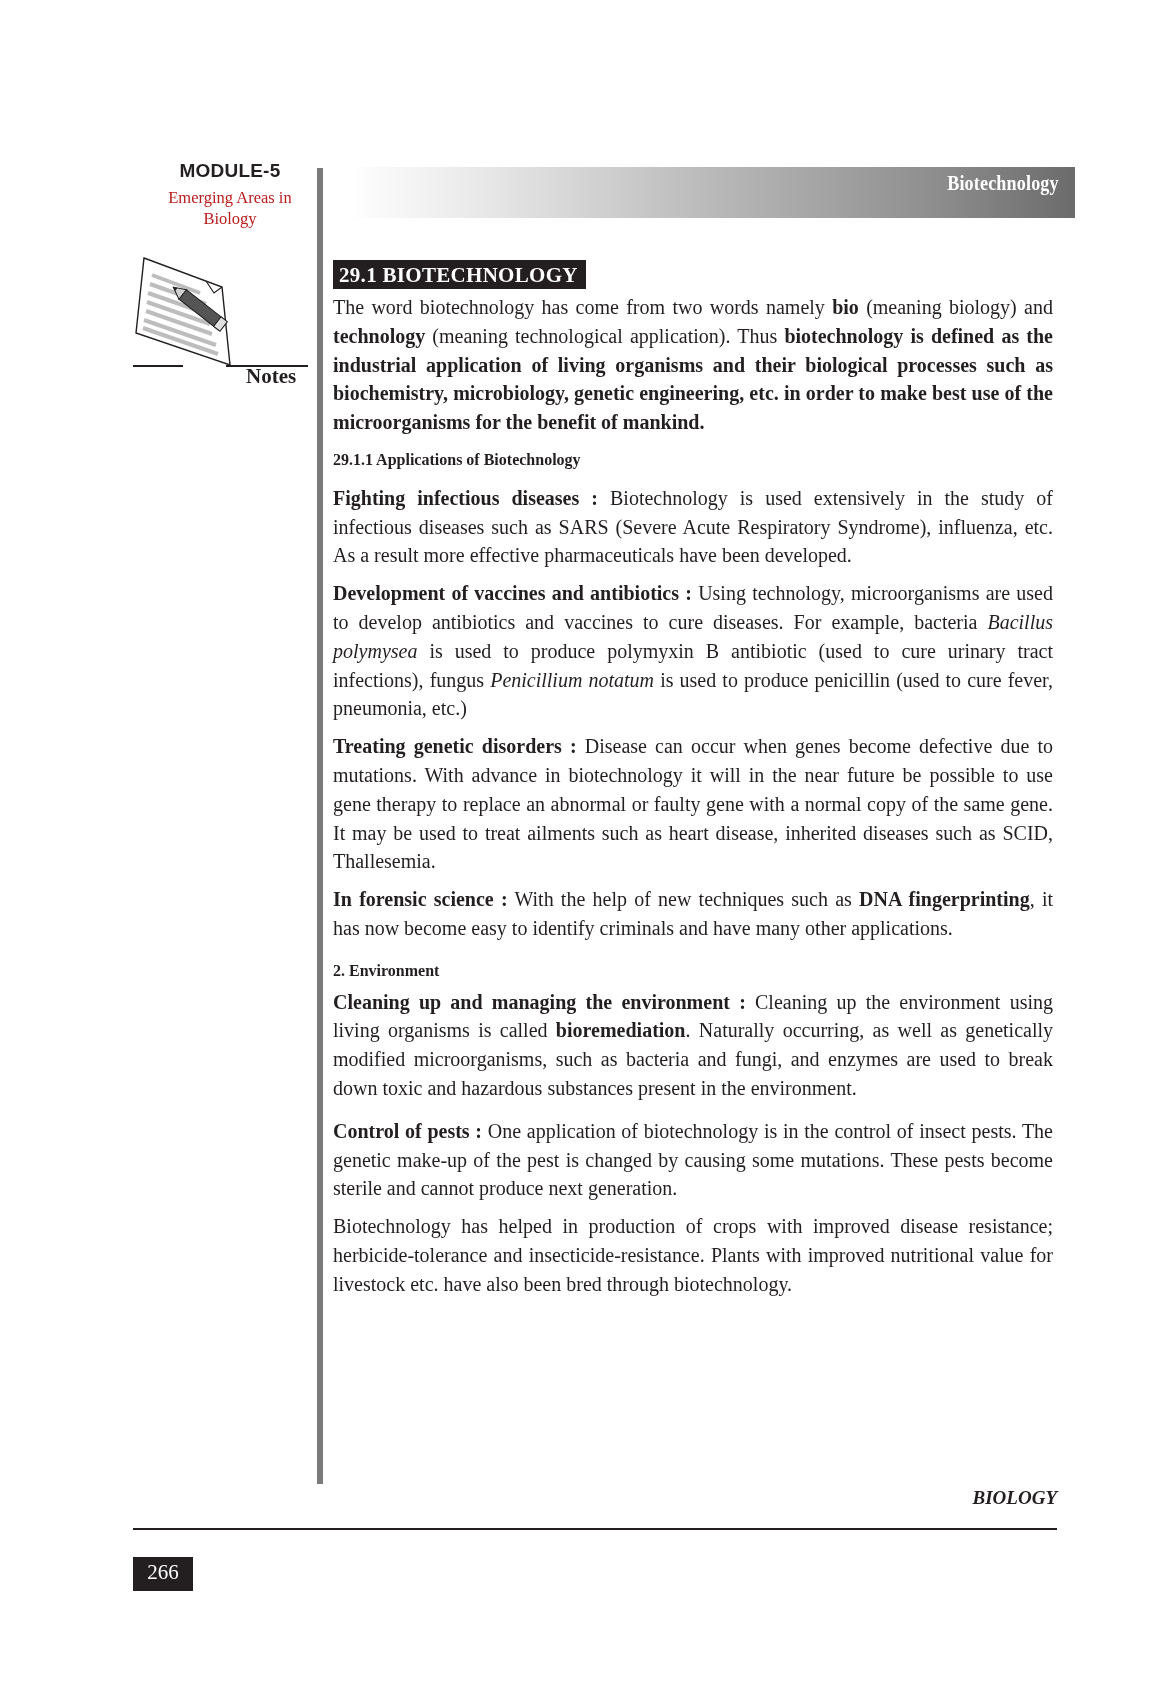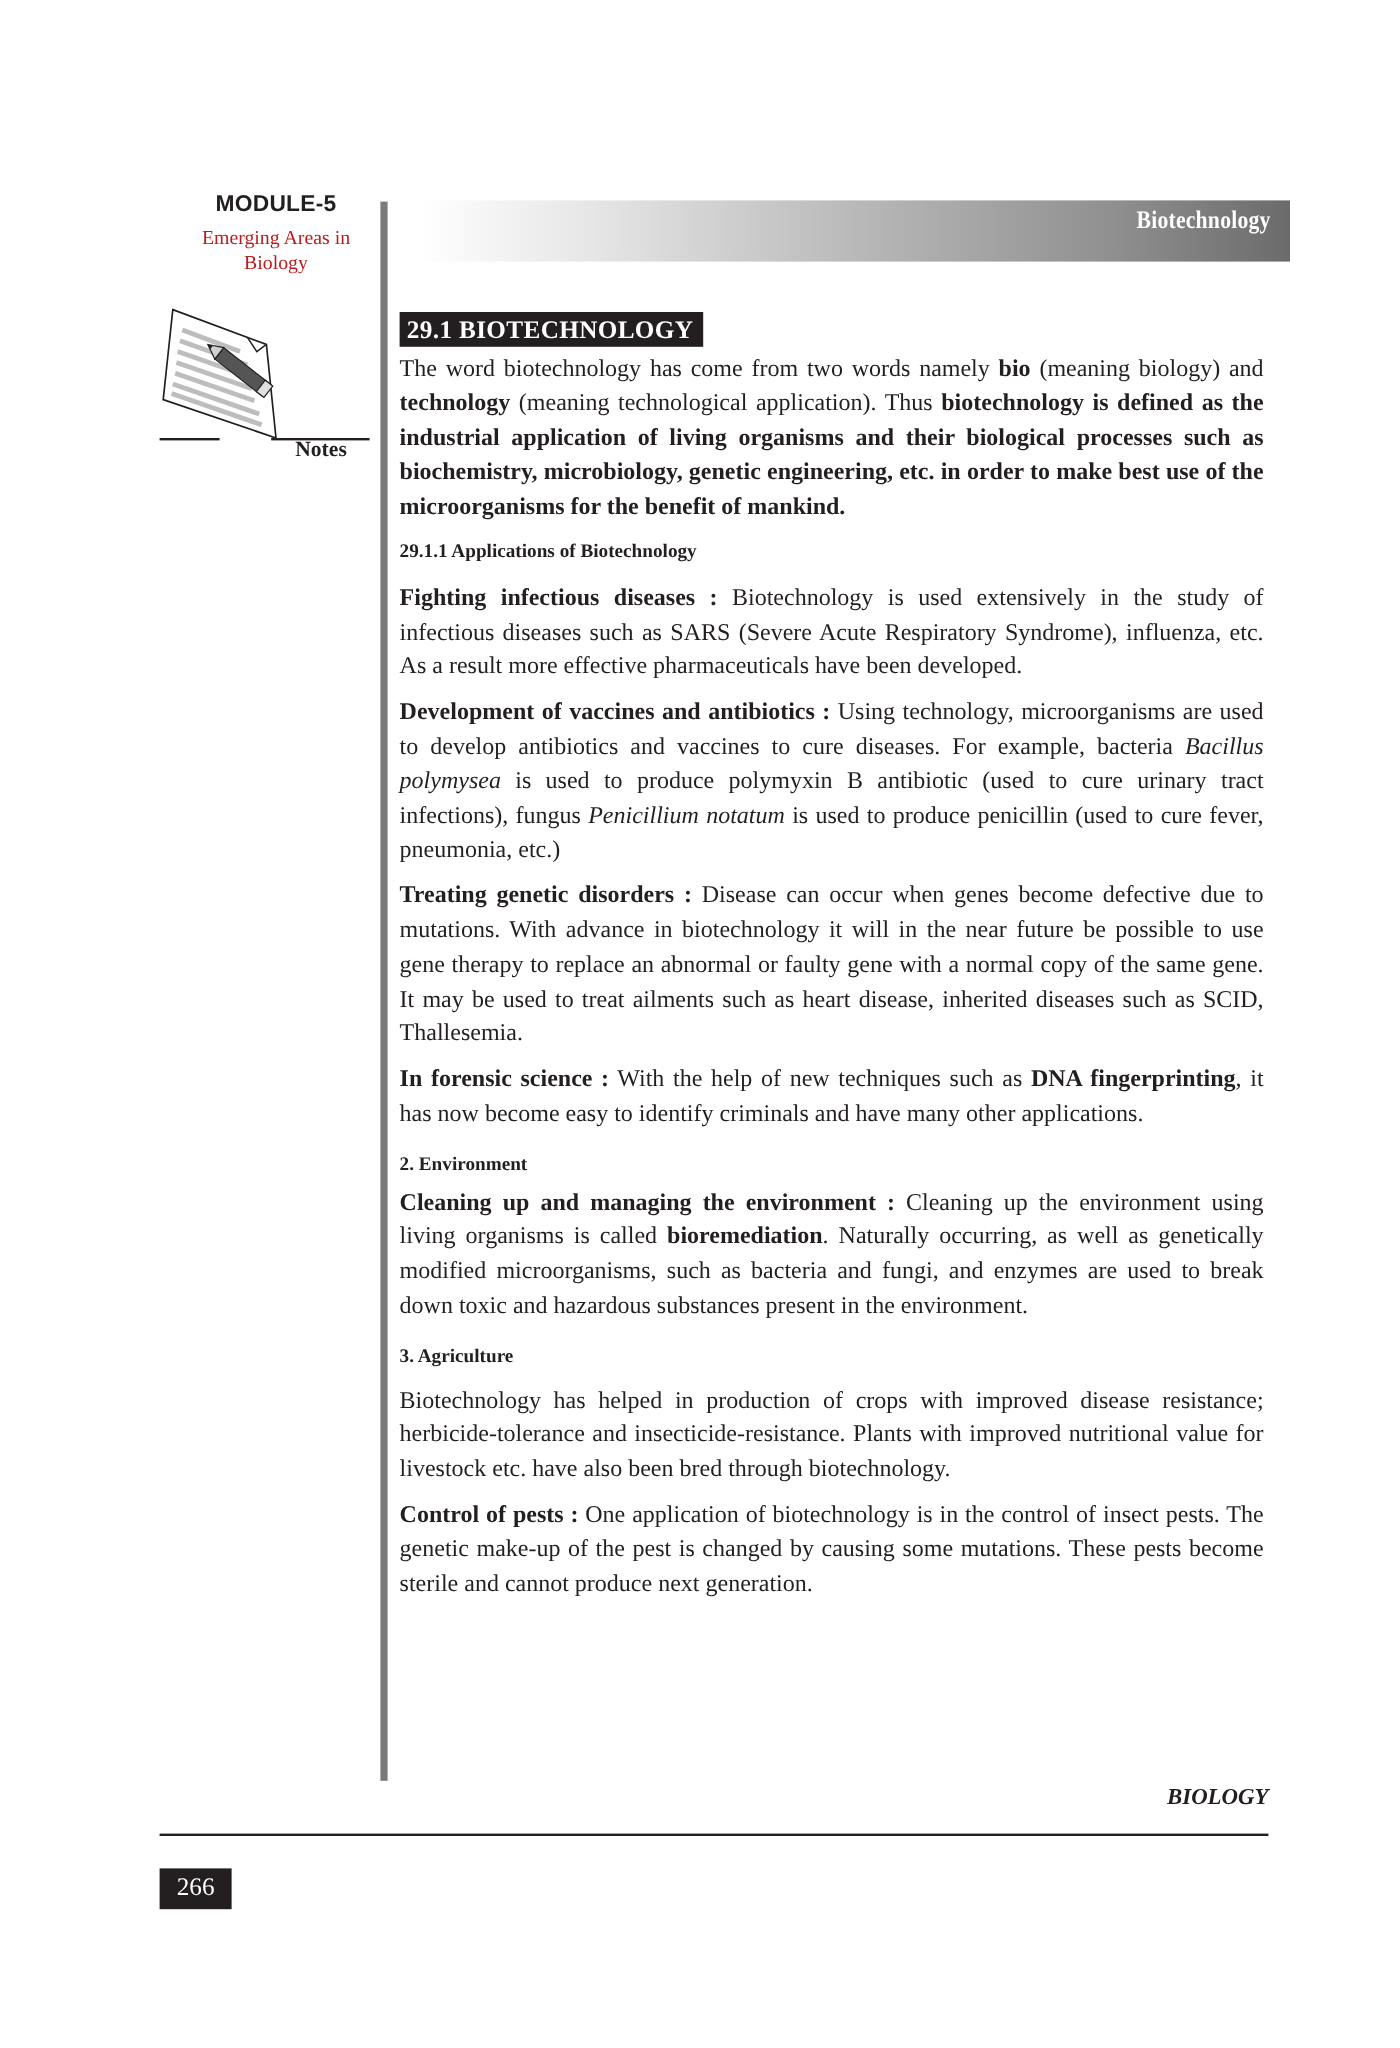--- a/index.html
+++ b/index.html
@@ -7,21 +7,21 @@
          font-family:"Liberation Serif", serif; color:#231f20; }
   .abs { position:absolute; }
 
   
   .module-title { left:150px; top:160px; width:160px; text-align:center;
     font-family:"Liberation Sans", sans-serif; font-weight:bold; font-size:19px; color:#231f20; letter-spacing:0.2px; }
   .module-sub { left:150px; top:187px; width:160px; text-align:center; font-size:16.5px; line-height:21px; color:#b91c1c; }
   .notes-icon { left:130px; top:253px; width:180px; height:115px; }
   .notes-rule-left { left:133px; top:365px; width:50px; height:2px; background:#231f20; }
   .notes-rule-right { left:226px; top:365px; width:82px; height:2px; background:#231f20; }
-  .notes-label { left:246px; top:364px; font-weight:bold; font-size:18px; color:#231f20; }
+  .notes-label { left:246px; top:364px; font-weight:bold; font-size:21px; color:#231f20; }
 
   
   .vrule { left:317px; top:168px; width:6px; height:1316px; background:#7a7a7a; }
 
   
   .header-bar { left:348px; top:167px; width:727px; height:51px;
     background:linear-gradient(to right, #ffffff 0%, #e6e6e6 20%, #b9b9b9 50%, #8f8f8f 80%, #6b6b6b 100%); }
   .header-title { right:16px; top:4px; font-weight:bold; font-size:21px; color:#ffffff;
     transform:scaleX(0.86); transform-origin:right center; letter-spacing:0.2px; }
 
@@ -98,24 +98,23 @@
   <p><b>Development of vaccines and antibiotics :</b><span> Using technology, microorganisms are used to develop antibiotics and vaccines to cure diseases. For example, bacteria </span><i>Bacillus polymysea</i><span> is used to produce polymyxin B antibiotic (used to cure urinary tract infections), fungus </span><i>Penicillium notatum</i><span> is used to produce penicillin (used to cure fever, pneumonia, etc.)</span></p>
 
   <p><b>Treating genetic disorders :</b><span> Disease can occur when genes become defective due to mutations. With advance in biotechnology it will in the near future be possible to use gene therapy to replace an abnormal or faulty gene with a normal copy of the same gene. It may be used to treat ailments such as heart disease, inherited diseases such as SCID, Thallesemia.</span></p>
 
   <p style="margin-bottom:14px;"><b>In forensic science :</b><span> With the help of new techniques such as </span><b>DNA fingerprinting</b><span>, it has now become easy to identify criminals and have many other applications.</span></p>
 
   <div class="sub-heading" style="margin-bottom:2px;">2. Environment</div>
 
   <p style="margin-bottom:14px;"><b>Cleaning up and managing the environment :</b><span> Cleaning up the environment using living organisms is called </span><b>bioremediation</b><span>. Naturally occurring, as well as genetically modified microorganisms, such as bacteria and fungi, and enzymes are used to break down toxic and hazardous substances present in the environment.</span></p>
 
-  <div class="sub-heading" style="margin-bottom:7px;">3. Agriculture</div>
+
+  <p><b>Control of pests :</b><span> One application of biotechnology is in the control of insect pests. The genetic make-up of the pest is changed by causing some mutations. These pests become sterile and cannot produce next generation.</span></p>
 
   <p>Biotechnology has helped in production of crops with improved disease resistance; herbicide-tolerance and insecticide-resistance. Plants with improved nutritional value for livestock etc. have also been bred through biotechnology.</p>
-
-  <p><b>Control of pests :</b><span> One application of biotechnology is in the control of insect pests. The genetic make-up of the pest is changed by causing some mutations. These pests become sterile and cannot produce next generation.</span></p>
 </div>
 
 <div class="abs page-box">
   <span class="page-num">266</span>
 </div>
 <div class="abs footer-rule"></div>
 <div class="abs footer-label">BIOLOGY</div>
 
 </body></html>

